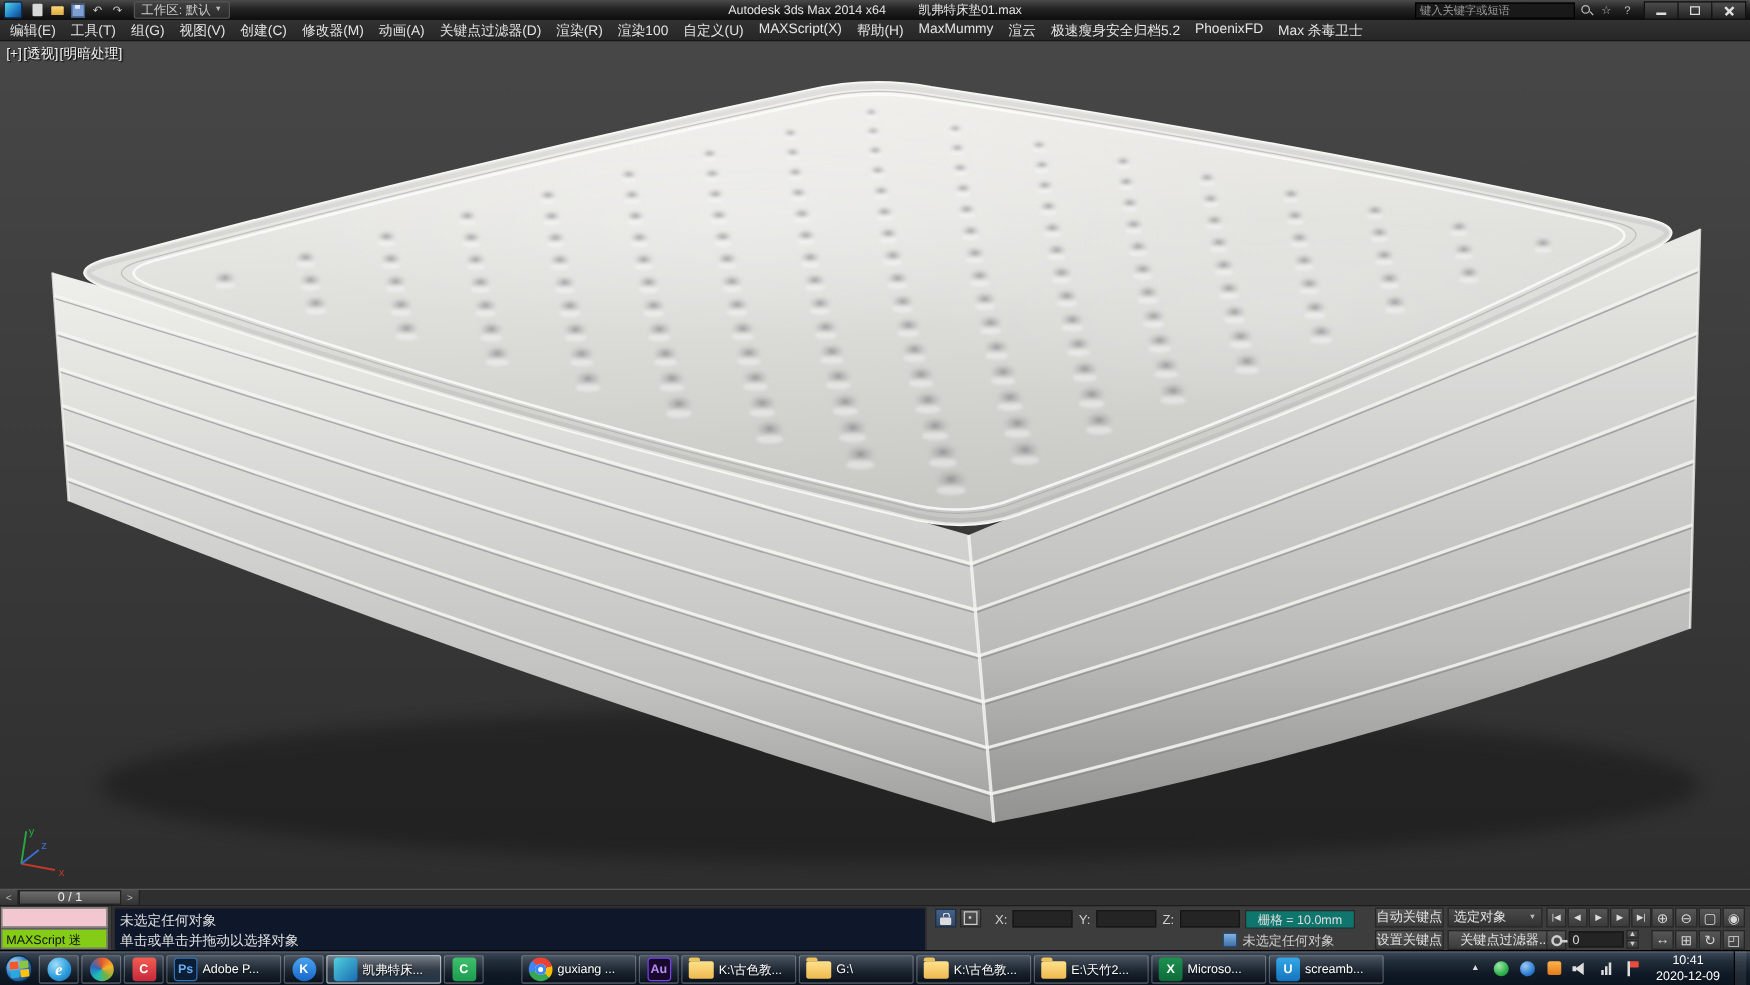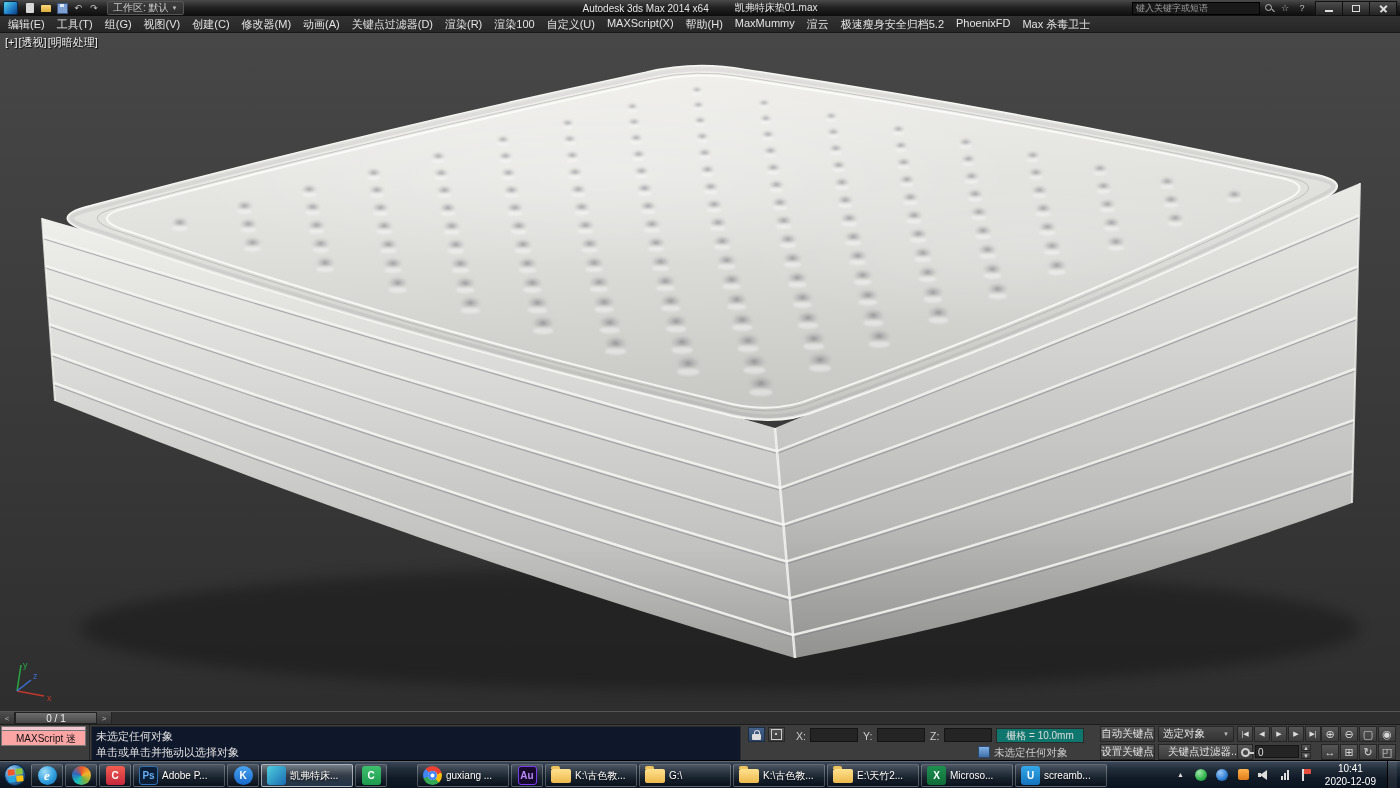--- a/index.html
+++ b/index.html
@@ -49,21 +49,21 @@
 
 #timeslider{position:absolute;left:0;top:711px;width:100%;height:13px;background:linear-gradient(#3a3a3a,#2c2c2c);border-top:1px solid #565656;box-sizing:border-box;display:flex;align-items:stretch;z-index:20}
 .ts-arrow{width:14px;display:flex;align-items:center;justify-content:center;background:linear-gradient(#4e4e4e,#333);border-right:1px solid #222;color:#bbb;font-size:8px}
 .ts-handle{width:80px;display:flex;align-items:center;justify-content:center;background:linear-gradient(#6e6e6e,#484848);border:1px solid #222;color:#eee;font-size:10px}
 .ts-track{flex:1;background:#2f2f2f}
 
 
 #statusbar{position:absolute;left:0;top:724px;width:100%;height:36px;background:#3d3d3d;border-top:1px solid #1d1d1d;box-sizing:border-box;font-size:11px;z-index:20}
 .mxs{position:absolute;left:0;top:0;width:89px;height:36px;border-right:1px solid #222}
 .mxs-row1{position:absolute;left:1px;top:1px;width:85px;height:16px;background:#f3c7cf;border:1px solid #777;box-sizing:border-box}
-.mxs-row2{position:absolute;left:1px;top:5px;width:85px;height:16px;background:#fca5a5;border:1px solid #777;color:#111;font-size:10px;padding:1px 14px;box-sizing:border-box;white-space:nowrap;overflow:hidden}
+.mxs-row2{position:absolute;left:1px;top:18px;width:85px;height:16px;background:#84cc16;border:1px solid #777;color:#111;font-size:10px;padding:1px 3px;box-sizing:border-box;white-space:nowrap;overflow:hidden}
 .prompt-wrap{position:absolute;left:91px;top:1px;width:648px;height:33px;border:1px solid #2b2b2b;background:#0f172a}
 .prompt1{position:absolute;left:4px;top:2px;color:#e2e2e2}
 .prompt2{position:absolute;left:4px;top:18px;color:#e2e2e2}
 .sb-iconbtn{position:absolute;width:17px;height:15px;background:linear-gradient(#545454,#3a3a3a);border:1px solid #262626;box-sizing:border-box;display:flex;align-items:center;justify-content:center}
 .sb-iconbtn.locked{background:linear-gradient(#44628c,#2f4666);border-color:#1d2d44}
 .icon-lock{position:relative;width:9px;height:6px;background:#dcdcdc;border-radius:1px;margin-top:4px}
 .icon-lock::before{content:"";position:absolute;left:1.5px;top:-4px;width:6px;height:4px;border:1.5px solid #dcdcdc;border-bottom:none;border-radius:3px 3px 0 0;box-sizing:border-box}
 .icon-boxmode{width:9px;height:9px;border:1px solid #ccc;position:relative}
 .icon-boxmode::after{content:"";position:absolute;left:3px;top:3px;width:2px;height:2px;background:#ccc}
 .sb-label{position:absolute;color:#cfcfcf;font-size:10.5px;white-space:nowrap}

